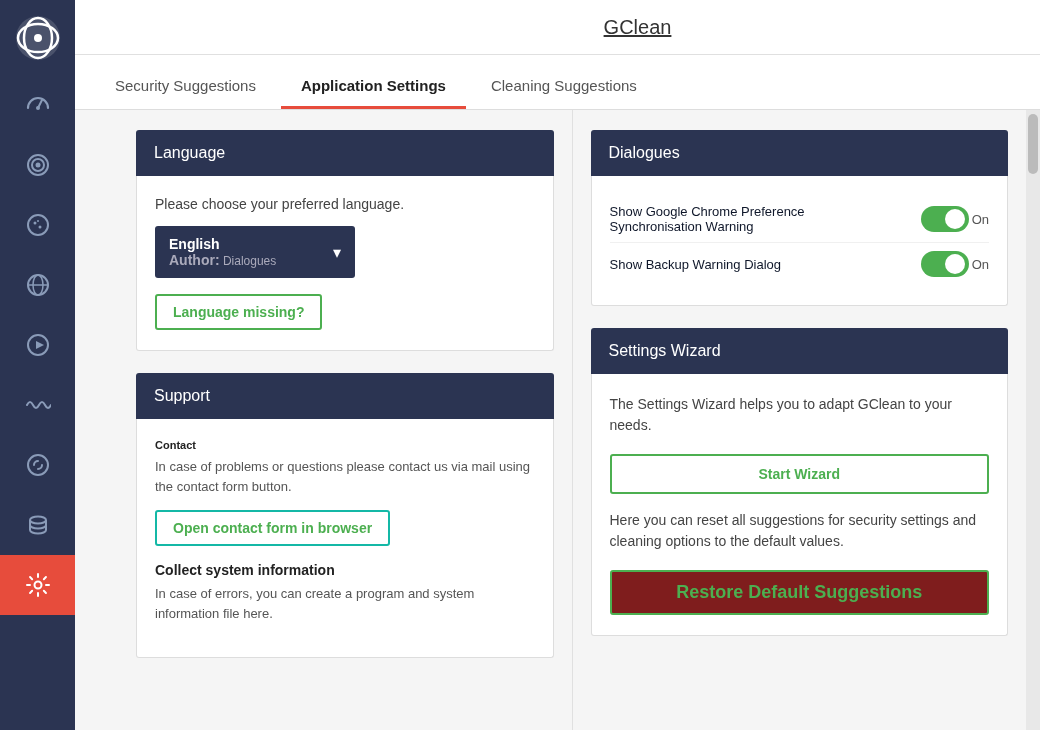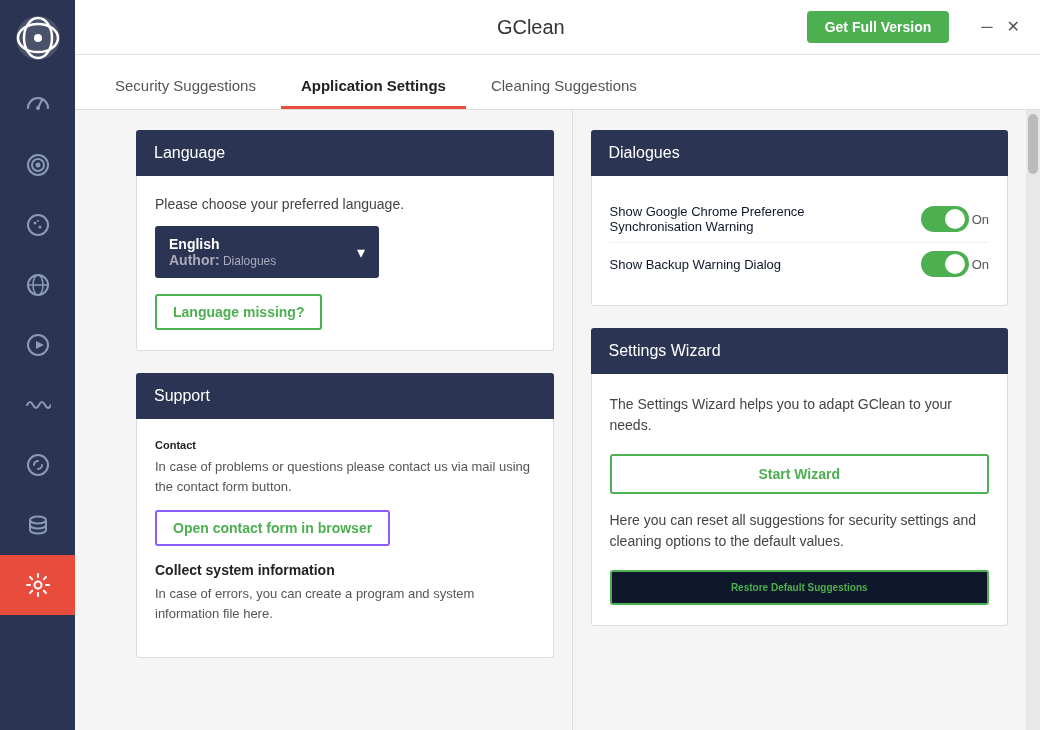--- a/index.html
+++ b/index.html
@@ -65,20 +65,21 @@
       justify-content: space-between;
       padding: 0 20px;
       border-bottom: 1px solid #e0e0e0;
     }
     .titlebar-title {
       font-size: 20px;
       font-weight: 400;
       color: #333;
       flex: 1;
       text-align: center;
+      text-decoration: underline;
     }
     .get-full-btn {
       background: #4caf50;
       color: #fff;
       border: none;
       padding: 8px 18px;
       border-radius: 4px;
       font-size: 14px;
       font-weight: 600;
       cursor: pointer;
@@ -161,21 +162,21 @@
       margin-bottom: 22px;
     }
 
     
     .language-desc {
       font-size: 14px;
       color: #444;
       margin-bottom: 14px;
     }
     .language-select {
-      width: 224px;
+      width: 200px;
       background: #2b3452;
       color: #fff;
       border: none;
       padding: 10px 14px;
       font-size: 14px;
       border-radius: 3px;
       cursor: pointer;
       display: flex;
       align-items: center;
       justify-content: space-between;
@@ -205,21 +206,21 @@
       margin-bottom: 6px;
       font-weight: 700;
     }
     .support-card p {
       font-size: 13px;
       color: #555;
       margin-bottom: 14px;
       line-height: 1.5;
     }
     .contact-btn {
-      border: 2px solid #8b5cf6;
+      border: 2px solid #14b8a6;
       background: #fff;
       color: #4caf50;
       padding: 8px 16px;
       font-size: 14px;
       font-weight: 600;
       cursor: pointer;
       border-radius: 3px;
       margin-bottom: 16px;
       display: inline-block;
     }
@@ -301,24 +302,24 @@
       margin-bottom: 16px;
     }
     .wizard-desc2 {
       font-size: 14px;
       color: #444;
       line-height: 1.5;
       margin-bottom: 18px;
     }
     .restore-btn {
       border: 2px solid #4caf50;
-      background: #0f172a;
+      background: #7f1d1d;
       color: #4caf50;
       padding: 10px 24px;
-      font-size: 10px;
+      font-size: 18px;
       font-weight: 700;
       cursor: pointer;
       border-radius: 3px;
       display: block;
       width: 100%;
       text-align: center;
     }
 
     
     .right-scrollbar {
@@ -409,27 +410,20 @@
       <path d="M13 2v3M13 21v3M2 13h3M21 13h3M5.05 5.05l2.12 2.12M18.83 18.83l2.12 2.12M5.05 20.95l2.12-2.12M18.83 7.17l2.12-2.12" stroke="#fff" stroke-width="2" stroke-linecap="round"></path>
     </svg>
   </div>
 </div>
 
 <div class="main-window">
 
   <div class="titlebar">
     <div style="width:160px;"></div>
     <div class="titlebar-title">GClean</div>
-    <div style="display:flex;align-items:center;gap:12px;">
-      <button class="get-full-btn">Get Full Version</button>
-      <div class="window-controls">
-        <button class="win-btn">─</button>
-        <button class="win-btn">✕</button>
-      </div>
-    </div>
   </div>
 
   <div class="tabs">
     <div class="tab">
       <span>Security Suggestions</span>
     </div>
     <div class="tab active">
       <span>Application Settings</span>
     </div>
     <div class="tab">

